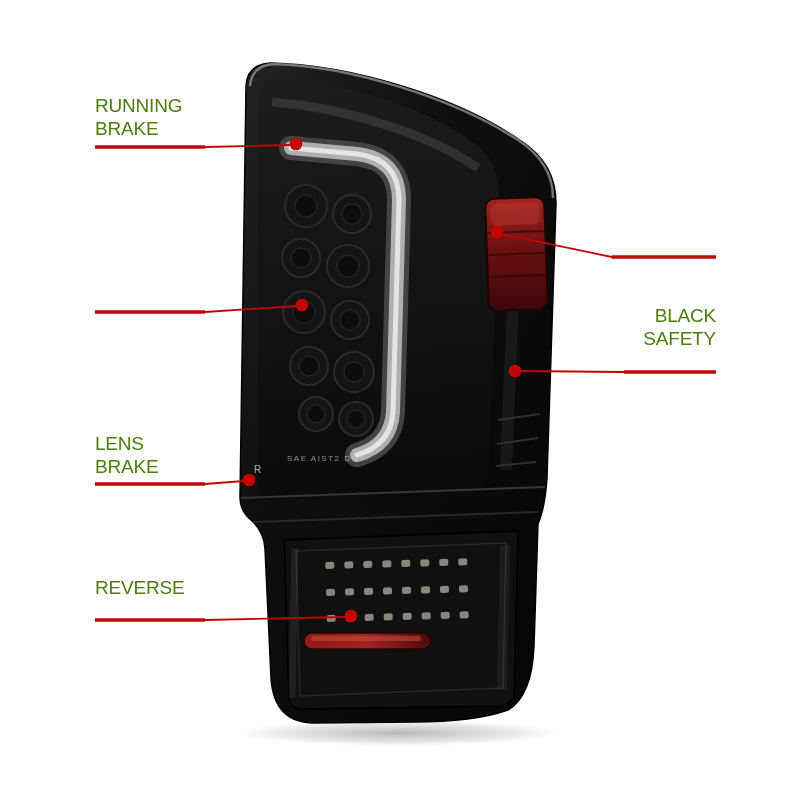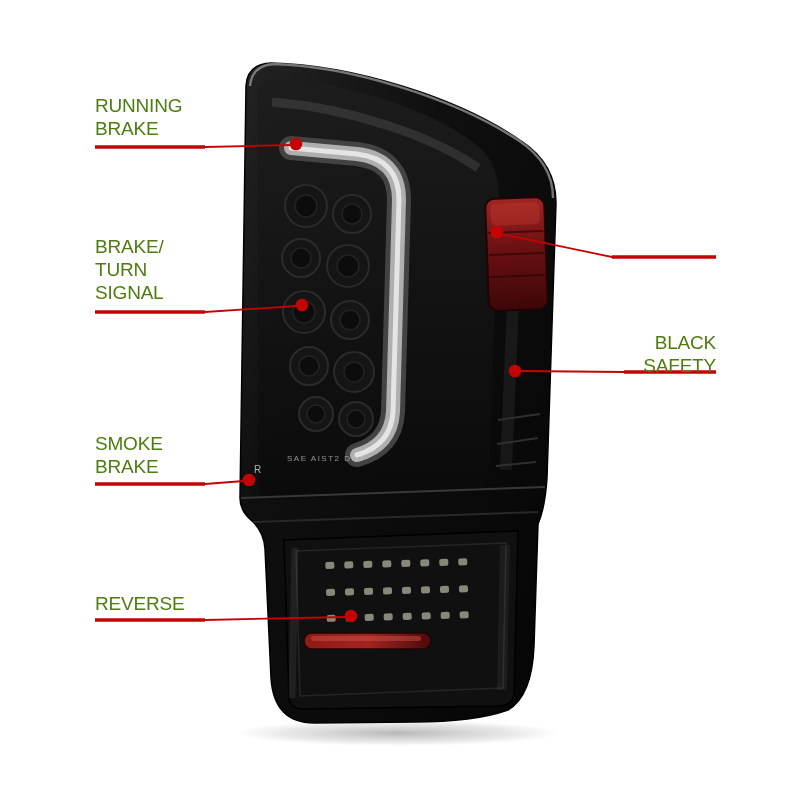--- a/index.html
+++ b/index.html
@@ -189,34 +189,29 @@
       <circle cx="497" cy="232" r="6.3"></circle>
       <circle cx="515" cy="371" r="6.3"></circle>
     </g>
   </svg>
 
   <div class="callout-label" style="left:95px;top:94px;">
     <span>RUNNING</span>
     <span>BRAKE</span>
   </div>
 
-  <div class="callout-label" style="left:95px;top:235px;">
-    <span>BRAKE/</span>
-    <span>TURN</span>
-    <span>SIGNAL</span>
-  </div>
 
   <div class="callout-label" style="left:95px;top:432px;">
-    <span>SMOKE</span>
+    <span>LENS</span>
     <span>BRAKE</span>
   </div>
 
-  <div class="callout-label" style="left:95px;top:592px;">
+  <div class="callout-label" style="left:95px;top:576px;">
     <span>REVERSE</span>
   </div>
 
 
-  <div class="callout-label right" style="right:84px;top:331px;margin-left:8px;">
+  <div class="callout-label right" style="right:84px;top:304px;margin-left:8px;">
     <span>BLACK</span>
     <span>SAFETY</span>
   </div>
 
 </div>
 
 </body></html>

